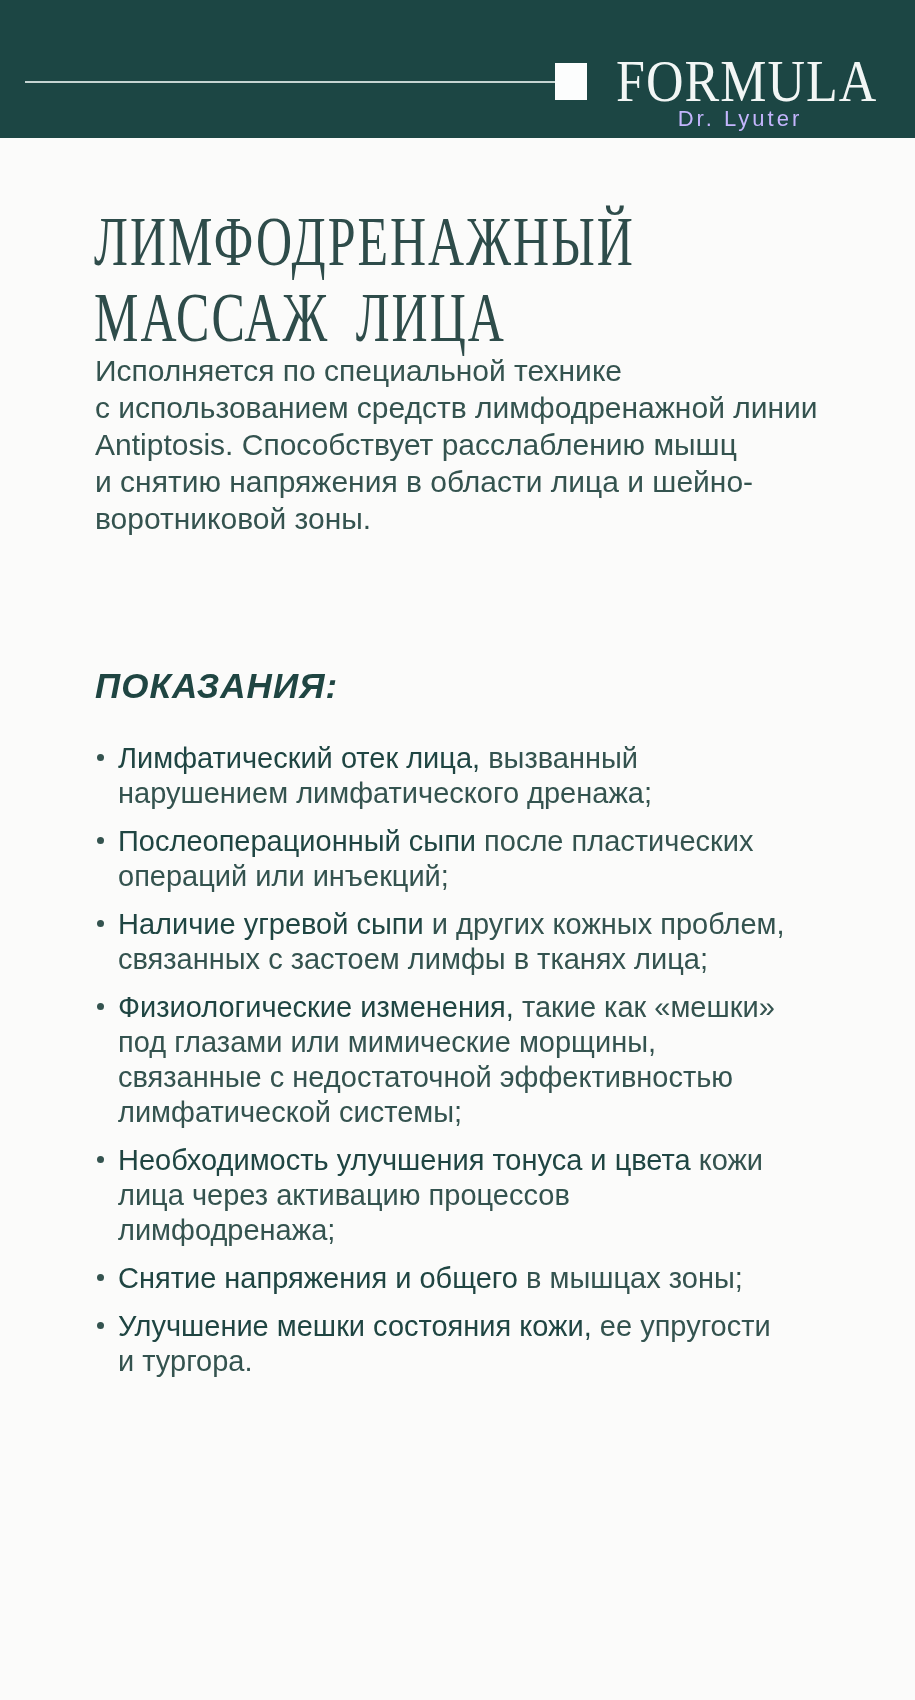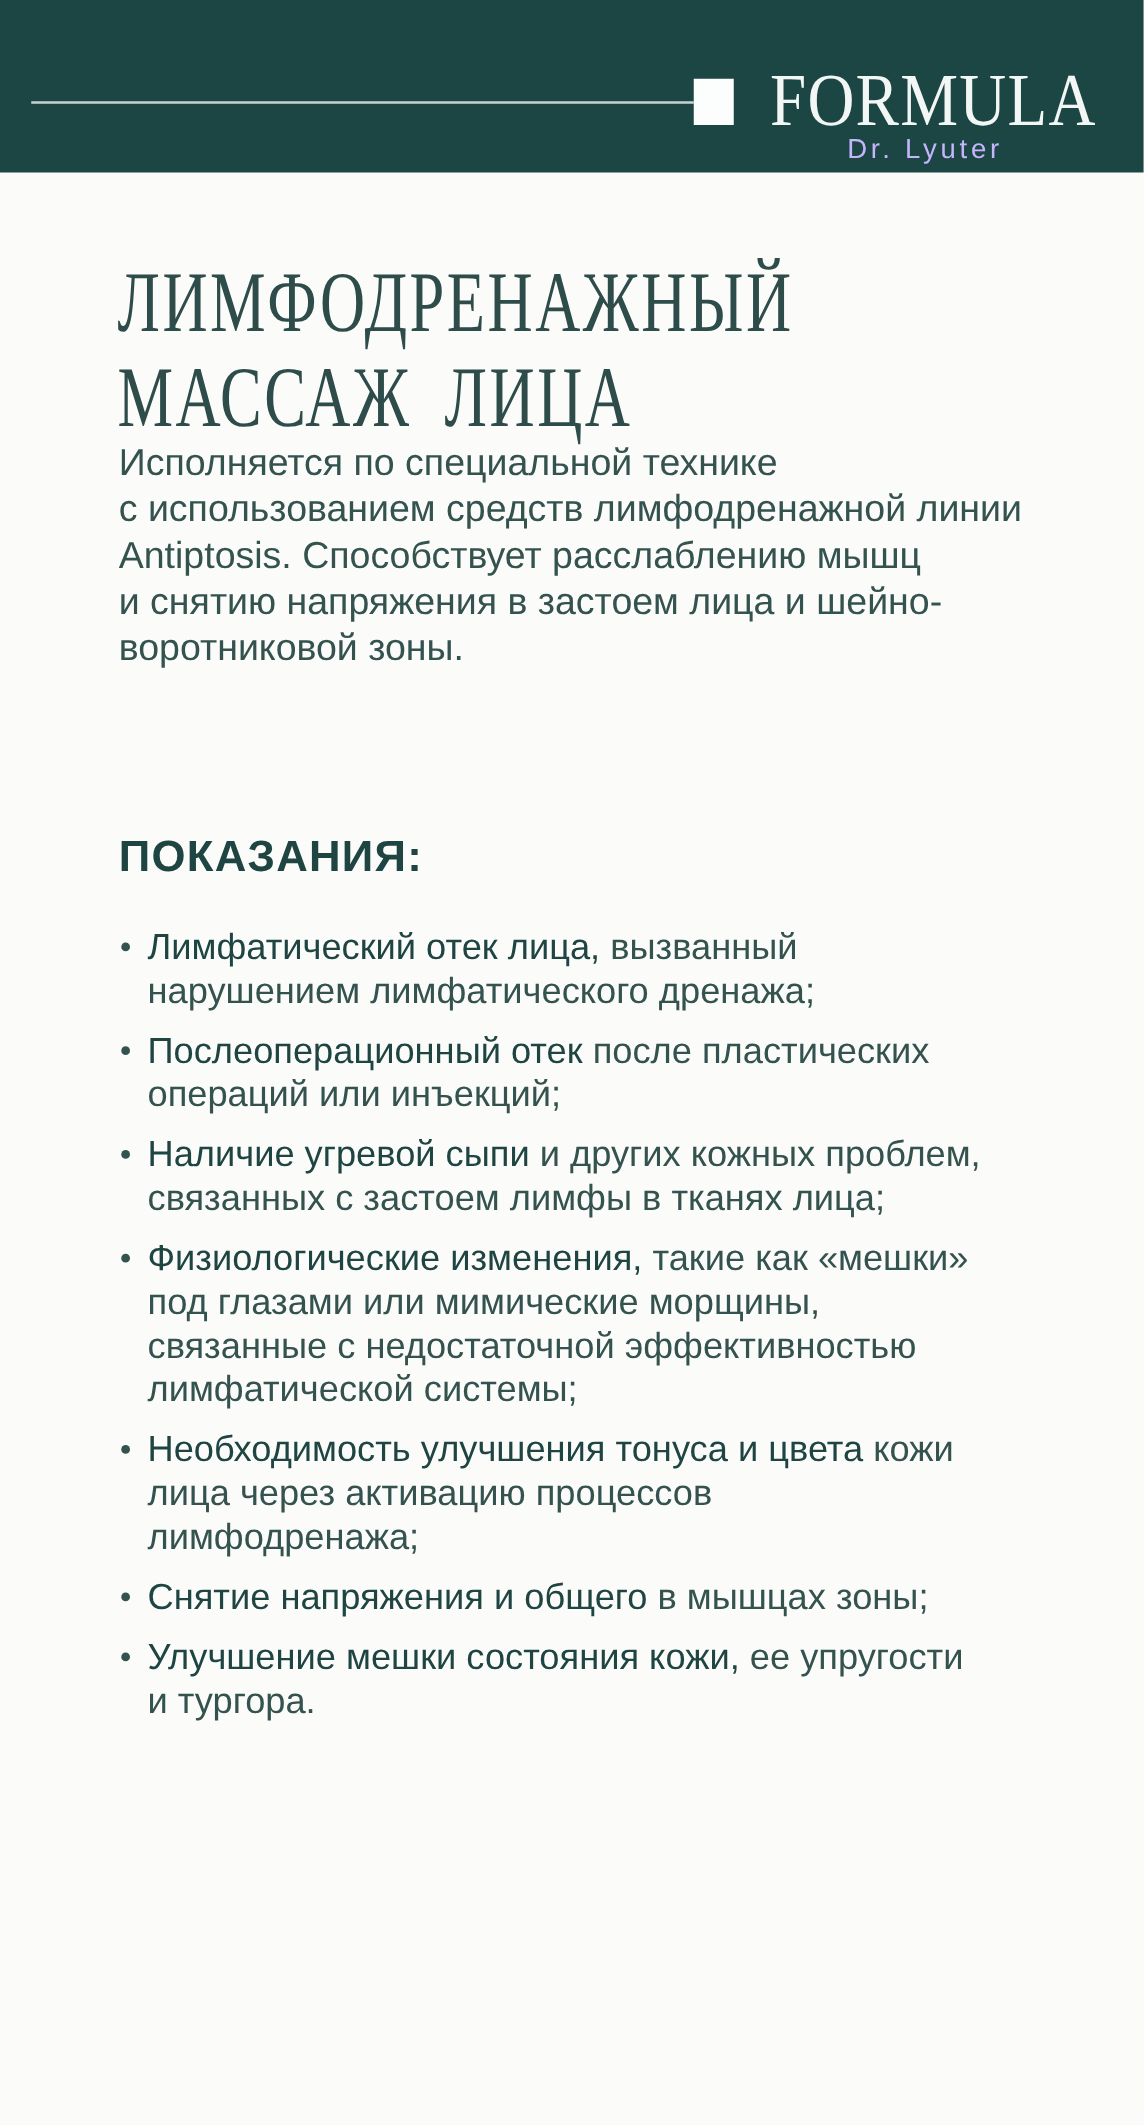--- a/index.html
+++ b/index.html
@@ -21,21 +21,21 @@
          font-family:"Liberation Serif",serif;font-weight:400;
          font-size:50px;line-height:55px;letter-spacing:2px;
          color:var(--title-color,#2e4c4a);
          transform:scaleY(1.38);transform-origin:left top;}
   .title .line2{word-spacing:12px;}
   .intro{position:absolute;left:95px;top:352px;width:760px;
          font-size:30px;line-height:37px;color:var(--text-color,#34534f);
          white-space:pre-line;}
   .section-heading{position:absolute;left:95px;top:666px;
          font-size:35px;font-weight:700;letter-spacing:1px;
-         color:var(--bold-color,#1f4542);}
+         color:var(--bold-color,#1f4542);font-style:italic;}
   .list{position:absolute;left:95px;top:741px;width:740px;
         margin:0;padding:0;list-style:none;}
   .item{display:flex;margin:0 0 13px 0;}
   .dot{flex:none;width:7px;height:7px;border-radius:50%;
        background:var(--text-color,#34534f);margin:13px 14px 0 2px;}
   .item-text{font-size:29px;line-height:35px;color:var(--text-color,#34534f);
        white-space:pre-line;}
   .item-text .b{font-weight:400;color:var(--bold-color,#1f4542);}
 </style>
 </head>
@@ -51,34 +51,34 @@
   </div>
 
   <h1 class="title">
     <div class="line1">ЛИМФОДРЕНАЖНЫЙ</div>
     <div class="line2">МАССАЖ ЛИЦА</div>
   </h1>
 
   <div class="intro">Исполняется по специальной технике
 с использованием средств лимфодренажной линии
 Antiptosis. Способствует расслаблению мышц
-и снятию напряжения в застоем лица и шейно-
+и снятию напряжения в области лица и шейно-
 воротниковой зоны.</div>
 
   <div class="section-heading">ПОКАЗАНИЯ:</div>
 
   <ul class="list">
     <li class="item">
       <span class="dot"></span>
       <div class="item-text"><span class="b">Лимфатический отек лица,</span><span> вызванный
 нарушением лимфатического дренажа;</span></div>
     </li>
     <li class="item">
       <span class="dot"></span>
-      <div class="item-text"><span class="b">Послеоперационный отек</span><span> после пластических
+      <div class="item-text"><span class="b">Послеоперационный сыпи</span><span> после пластических
 операций или инъекций;</span></div>
     </li>
     <li class="item">
       <span class="dot"></span>
       <div class="item-text"><span class="b">Наличие угревой сыпи</span><span> и других кожных проблем,
 связанных с застоем лимфы в тканях лица;</span></div>
     </li>
     <li class="item">
       <span class="dot"></span>
       <div class="item-text"><span class="b">Физиологические изменения,</span><span> такие как «мешки»

